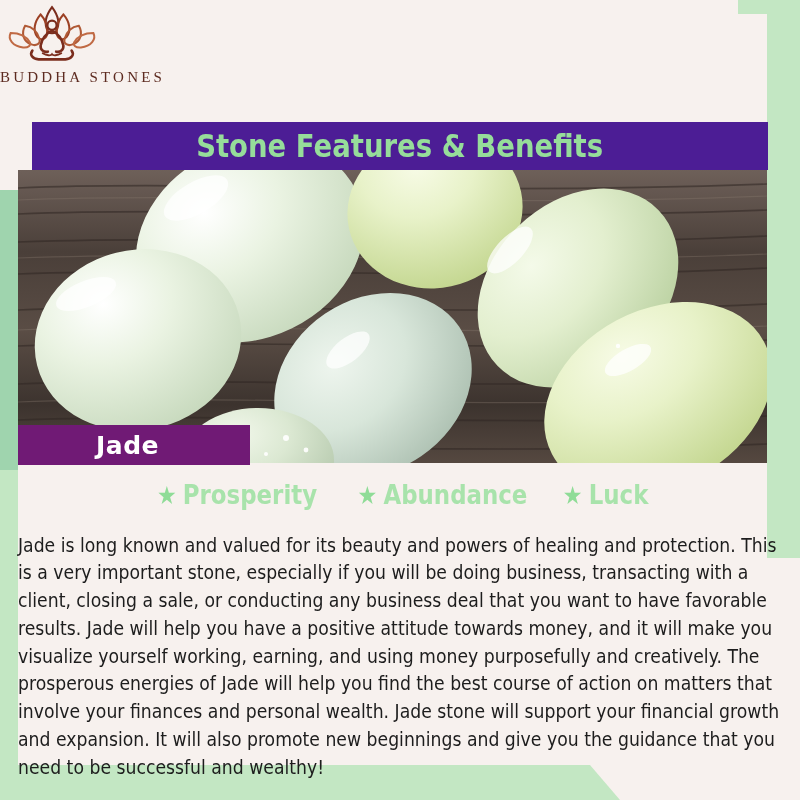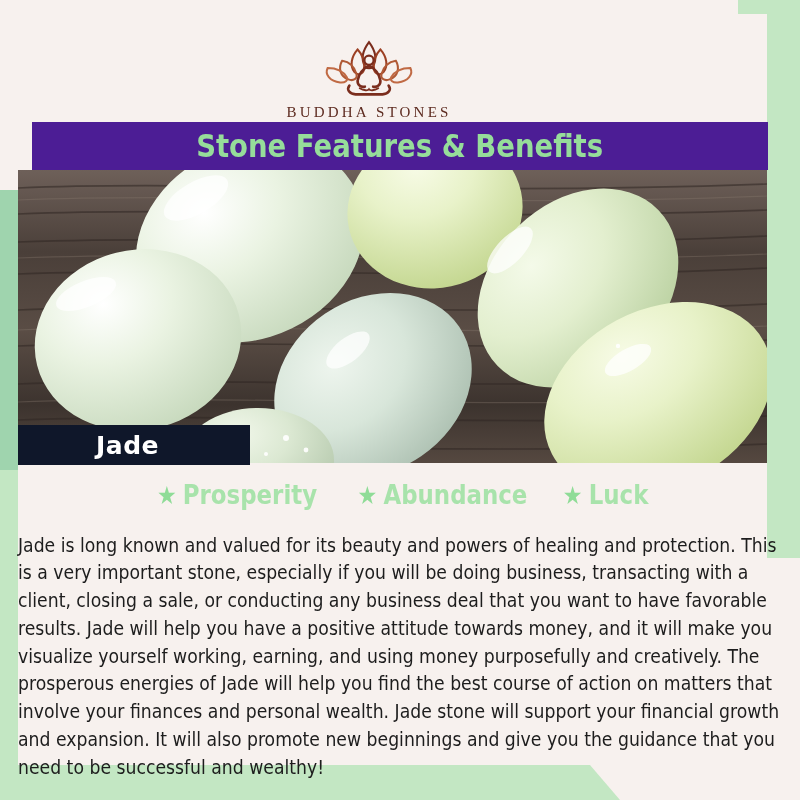--- a/index.html
+++ b/index.html
@@ -33,22 +33,22 @@
   #deco-bottom-bar{
     left:0;bottom:0;width:620px;height:35px;
     background:#c3e7c3;
     clip-path:polygon(0 0,590px 0,100% 100%,0 100%);
   }
 
   
   #logo-block{
     position:absolute;top:0;left:0;width:738px;height:122px;
     background:#f7f1ee;
-    display:flex;flex-direction:column;align-items:center;justify-content:flex-start;
-    padding-top:36px;box-sizing:border-box;z-index:4;
+    display:flex;flex-direction:column;justify-content:flex-start;
+    padding-top:1px;box-sizing:border-box;z-index:4;
   }
   #logo-mark{width:104px;height:62px;display:block;}
   #logo-wordmark{
     margin-top:6px;
     font-family:"Liberation Serif", serif;
     font-size:15px;letter-spacing:3.2px;
     color:#5d2b20;font-weight:400;
   }
 
   
@@ -72,21 +72,21 @@
   
   #photo{
     position:absolute;top:170px;left:18px;width:749px;height:293px;
     overflow:hidden;z-index:2;background:#5d4f48;
   }
   #photo-svg{display:block;width:749px;height:293px;}
 
   
   #jade-label{
     position:absolute;left:18px;top:425px;width:232px;height:40px;
-    background:#0f172a;
+    background:#701a75;
     display:flex;align-items:center;
     z-index:6;
   }
   #jade-text{
     color:#ffffff;font-size:25px;font-weight:bold;
     font-family:"DejaVu Sans", sans-serif;
     margin-left:78px;letter-spacing:0.5px;
   }
 
   

